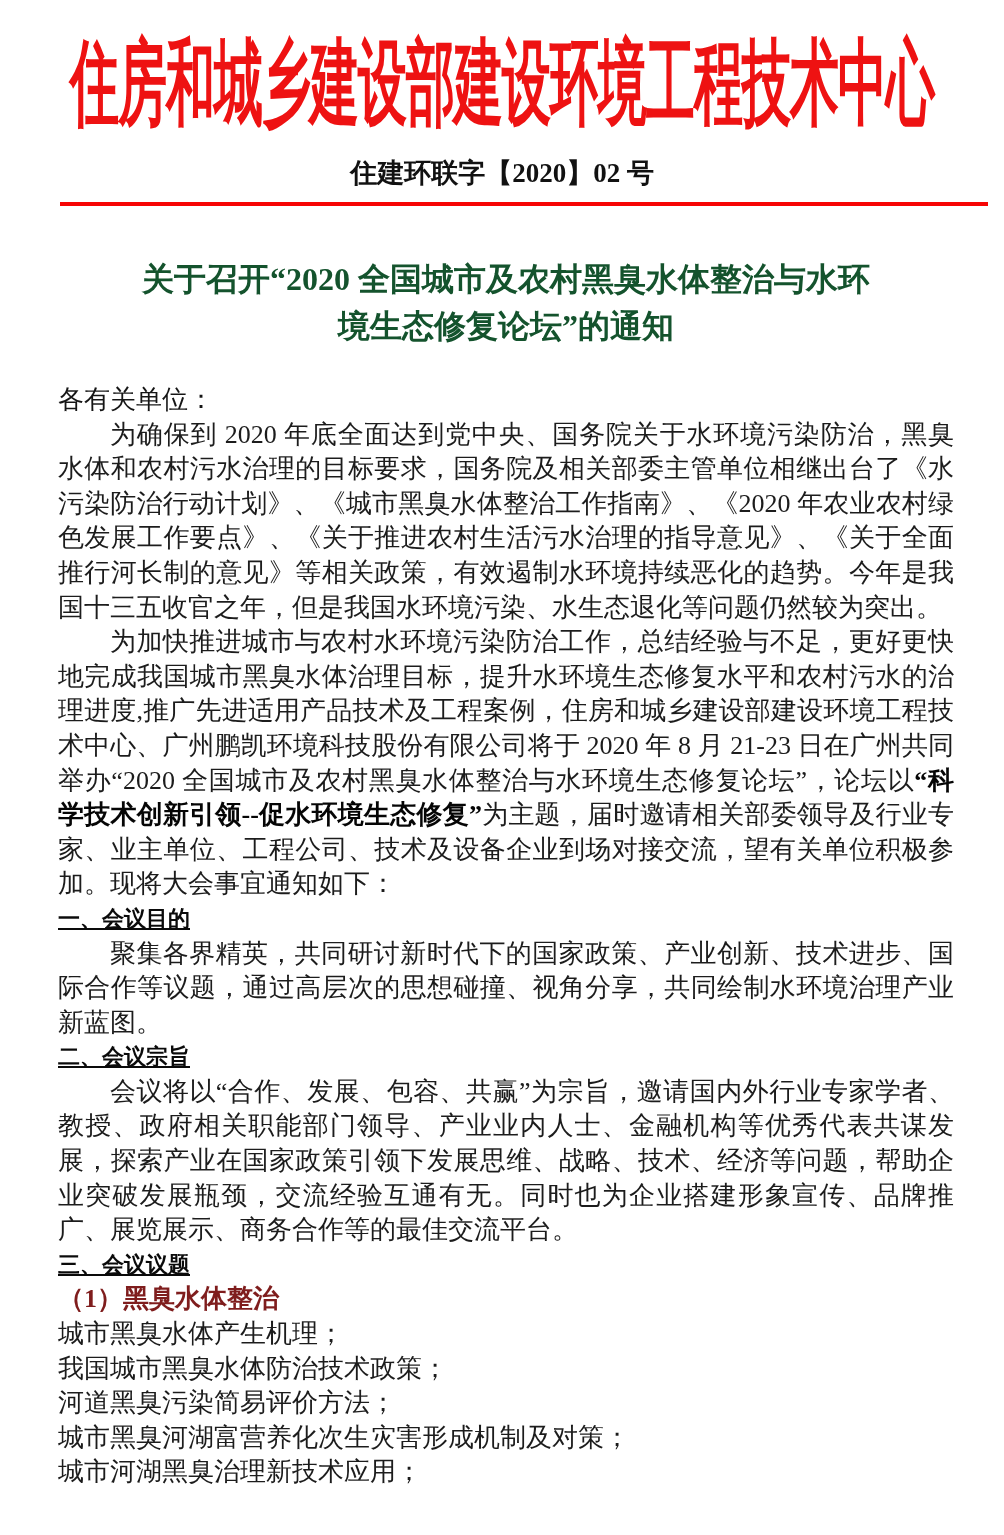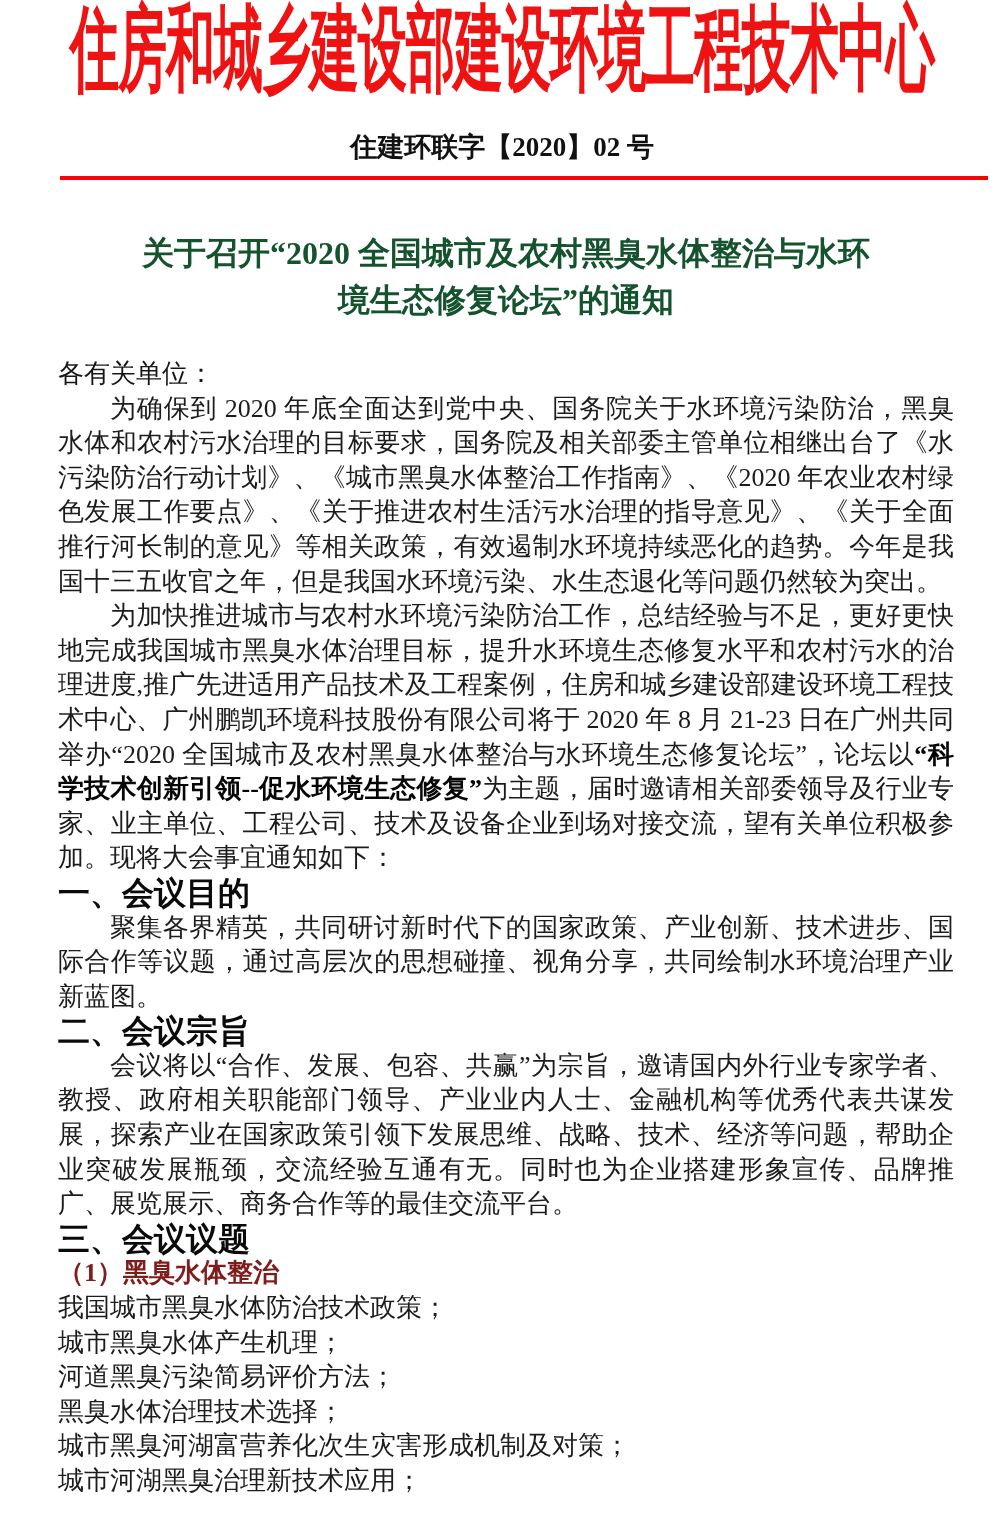--- a/index.html
+++ b/index.html
@@ -6,41 +6,42 @@
   .page {
     position: relative;
     width: 1004px;
     height: 1535px;
     margin: 0 auto;
     background: #ffffff;
     overflow: hidden;
     font-family: "Liberation Serif", "DejaVu Serif", serif;
     color: #151515;
     box-sizing: border-box;
+    padding-top: 34px;
   }
   
   .letterhead {
     height: 100px;
     display: flex;
     align-items: center;
     justify-content: center;
     overflow: visible;
   }
   .letterhead-text {
     font-size: 49px;
     font-weight: bold;
     color: var(--accent-red, #ee1212);
     white-space: nowrap;
     letter-spacing: -1px;
     transform: scale(1, 1.92);
     transform-origin: center center;
     font-family: "Liberation Serif", "DejaVu Serif", serif;
   }
   .doc-number {
-    margin-top: 28px;
+    margin-top: 20px;
     text-align: center;
     font-size: 27px;
     font-weight: bold;
     line-height: 38px;
     color: #111111;
   }
   .red-rule {
     margin: 10px 16px 0 60px;
     width: 928px;
     height: 4px;
@@ -71,25 +72,26 @@
     font-size: 26px;
     line-height: 34.6px;
     text-align: justify;
     text-justify: inter-ideograph;
     color: #1c1c1c;
   }
   .para.indent { text-indent: 2em; }
   .bold-em { font-weight: bold; color: #050505; }
   .sec-heading {
     margin: 0;
-    font-size: 32px;
+    font-size: 22px;
     font-weight: bold;
     line-height: 34.6px;
     font-family: "Liberation Sans", "DejaVu Sans", sans-serif;
     color: #0a0a0a;
+    text-decoration: underline;
   }
   .sub-heading {
     margin: 0;
     font-size: 26px;
     font-weight: bold;
     line-height: 34.6px;
     font-family: "Liberation Serif", "DejaVu Serif", serif;
     color: #7f1d1d;
   }
   .topic-list {
@@ -131,22 +133,21 @@
     <h2 class="sec-heading">一、会议目的</h2>
     <p class="para indent">聚集各界精英，共同研讨新时代下的国家政策、产业创新、技术进步、国际合作等议题，通过高层次的思想碰撞、视角分享，共同绘制水环境治理产业新蓝图。</p>
 
     <h2 class="sec-heading">二、会议宗旨</h2>
     <p class="para indent">会议将以“合作、发展、包容、共赢”为宗旨，邀请国内外行业专家学者、教授、政府相关职能部门领导、产业业内人士、金融机构等优秀代表共谋发展，探索产业在国家政策引领下发展思维、战略、技术、经济等问题，帮助企业突破发展瓶颈，交流经验互通有无。同时也为企业搭建形象宣传、品牌推广、展览展示、商务合作等的最佳交流平台。</p>
 
     <h2 class="sec-heading">三、会议议题</h2>
     <h3 class="sub-heading">（1）黑臭水体整治</h3>
 
     <ul class="topic-list">
+      <li>城市黑臭水体产生机理；</li>
       <li>我国城市黑臭水体防治技术政策；</li>
-      <li>城市黑臭水体产生机理；</li>
       <li>河道黑臭污染简易评价方法；</li>
-      <li>黑臭水体治理技术选择；</li>
       <li>城市黑臭河湖富营养化次生灾害形成机制及对策；</li>
       <li>城市河湖黑臭治理新技术应用；</li>
     </ul>
 
   </main>
 </div>
 
 </body></html>

